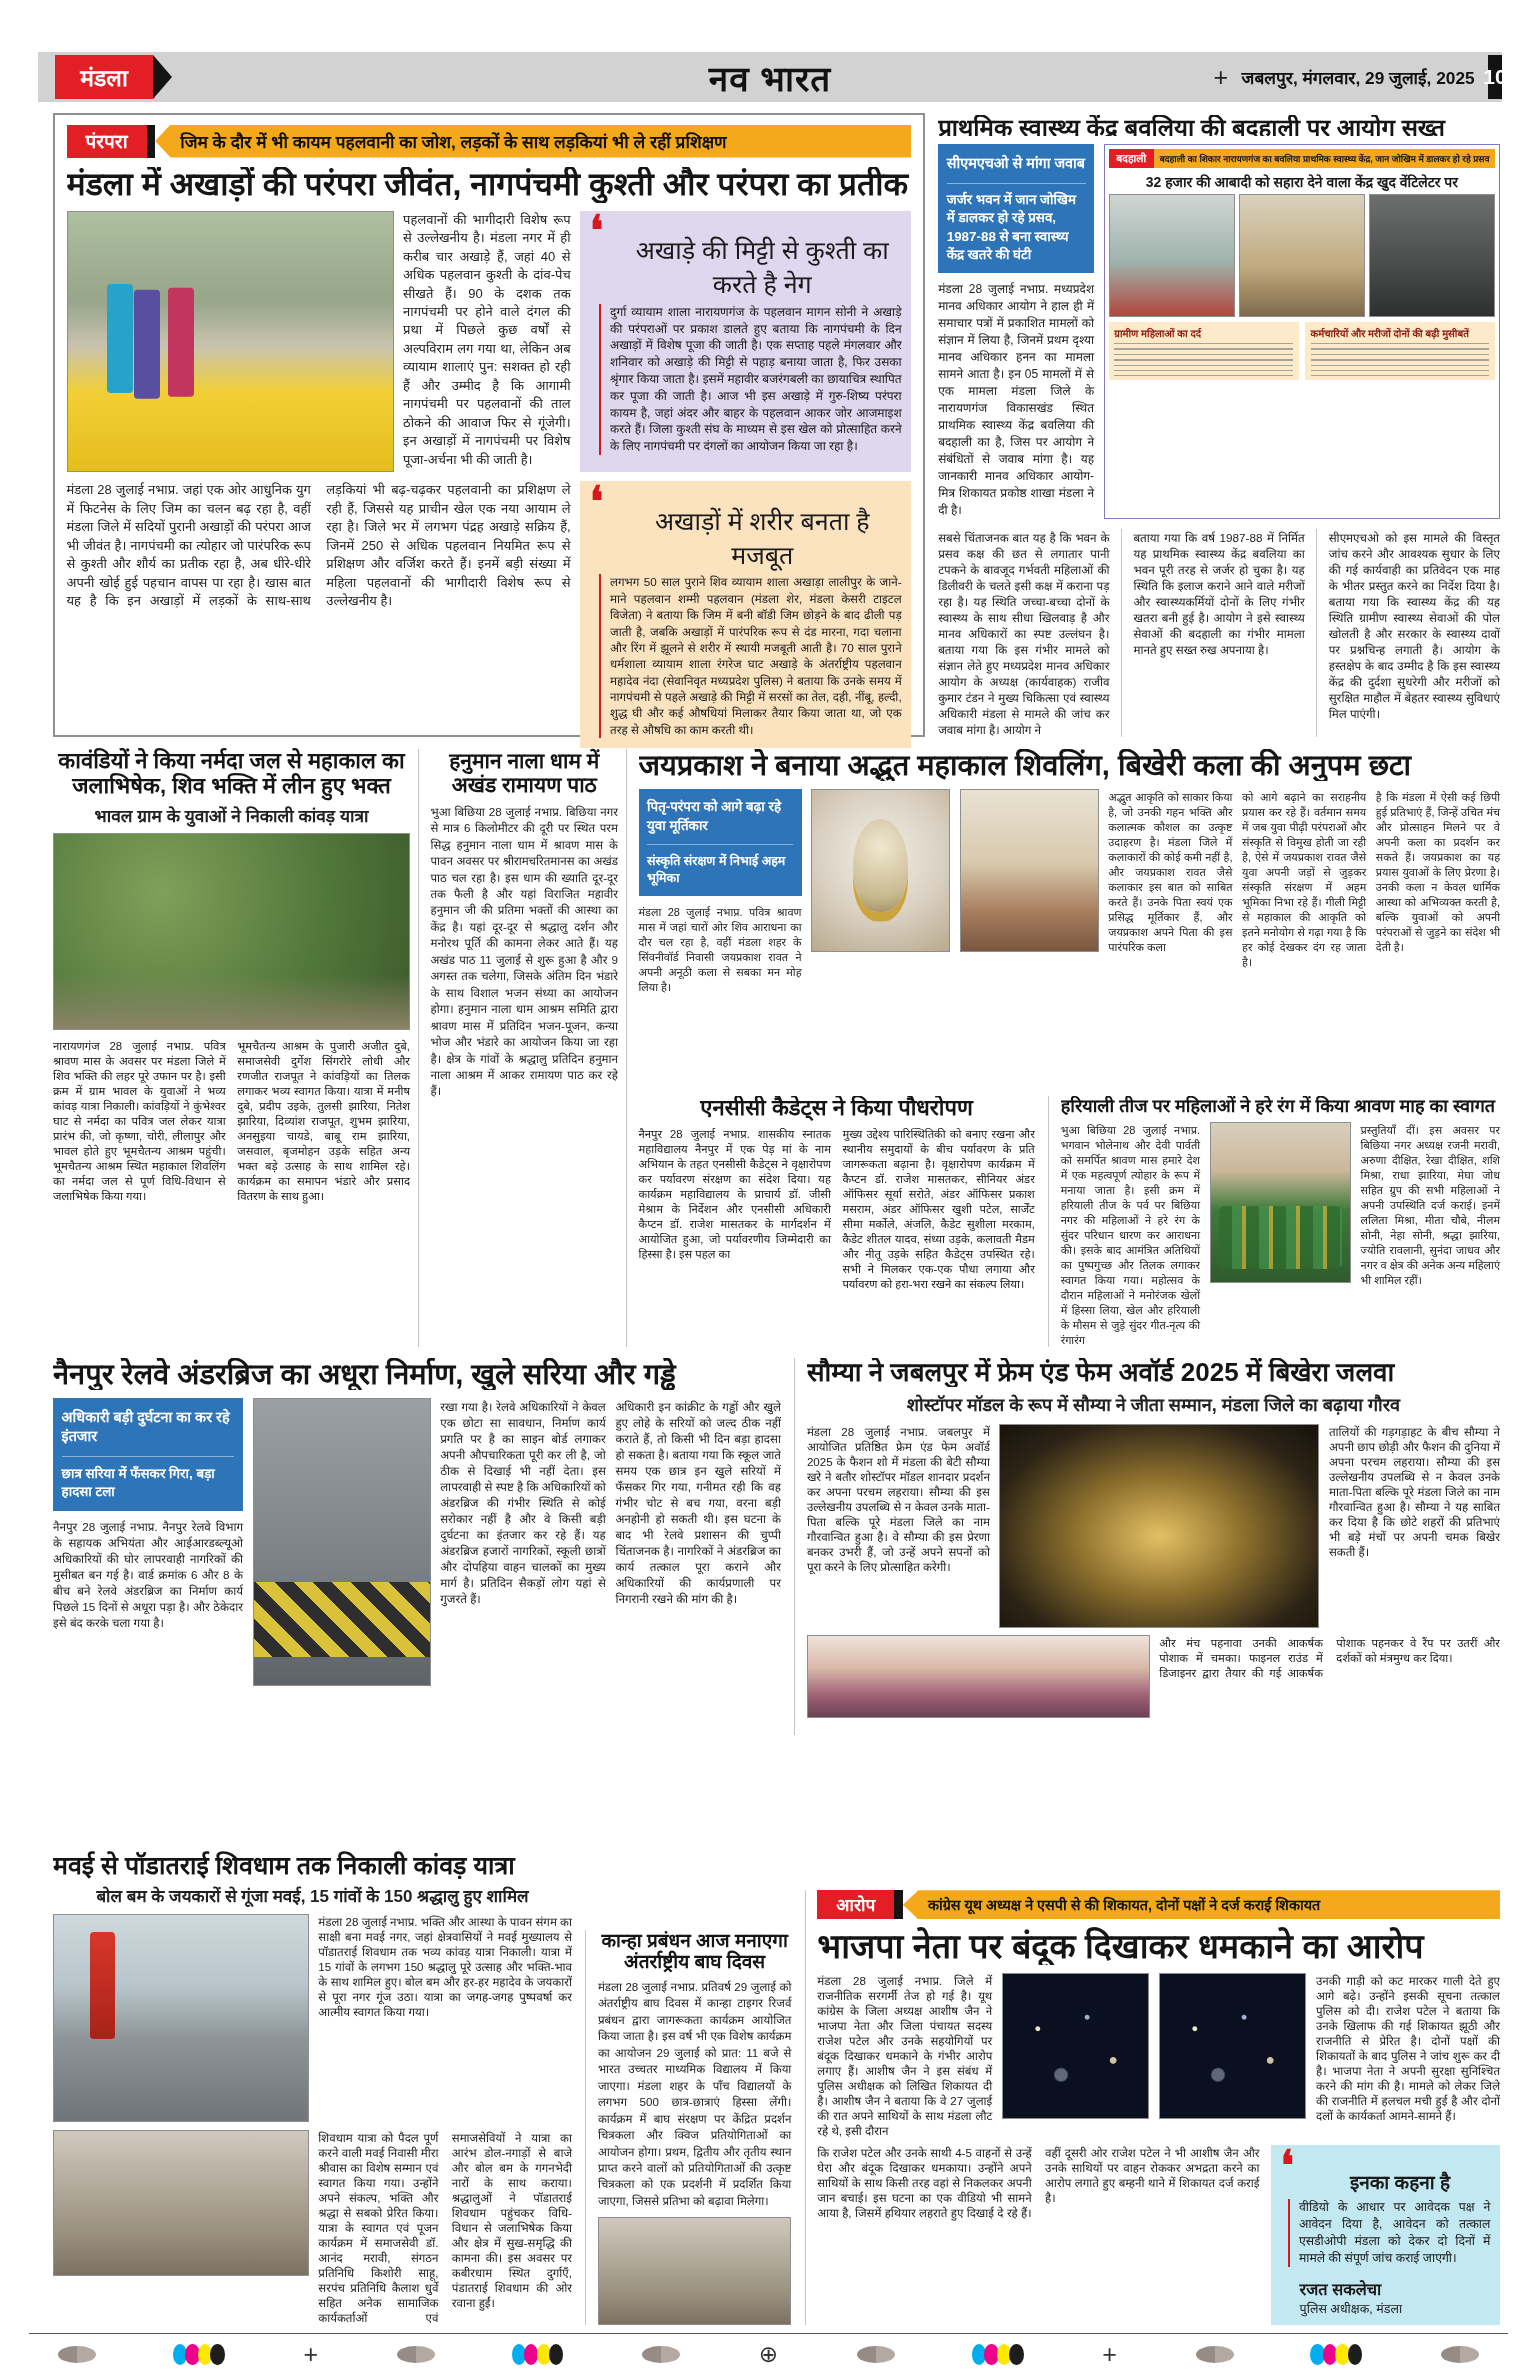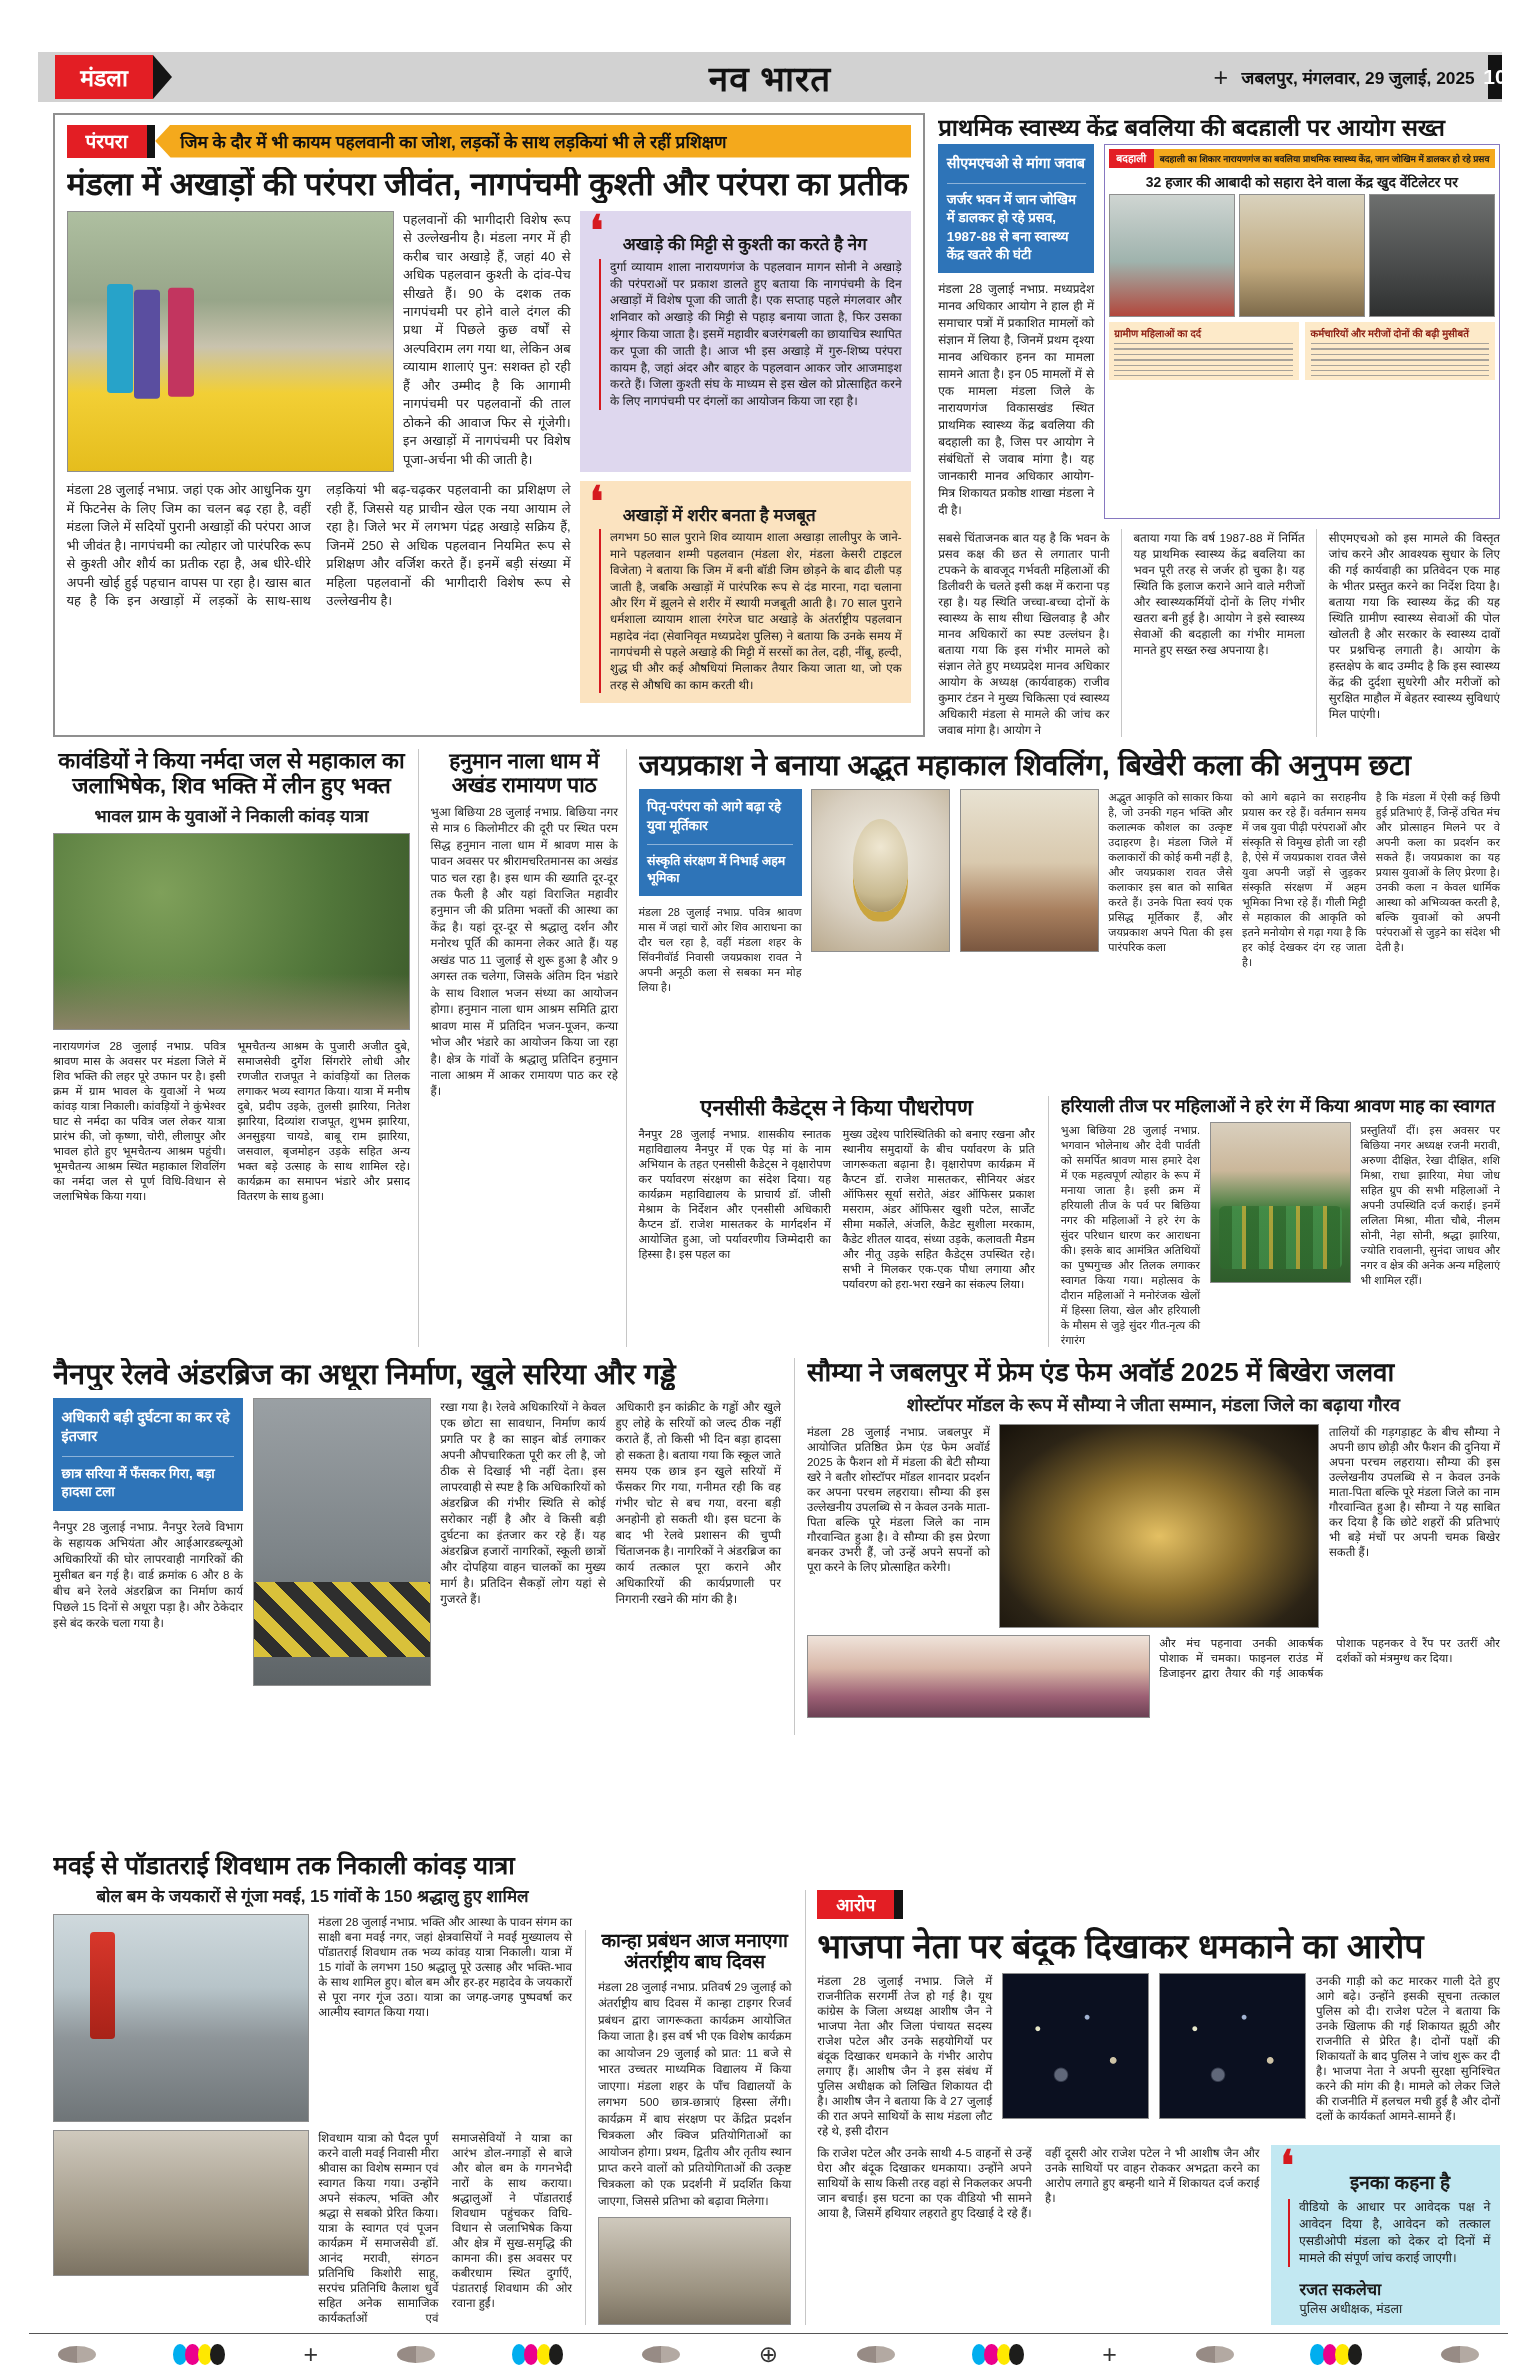--- a/index.html
+++ b/index.html
@@ -28,21 +28,21 @@
   .k-strip{flex:1;background:#f4a91c;display:flex;align-items:center;font-weight:bold;font-size:17.3px;color:#111;
            clip-path:polygon(0 50%,15.4px 0,100% 0,100% 100%,15.4px 100%);padding-left:25px;}
   .h1{font-weight:800;color:#151515;line-height:1.12;}
   .subhead{font-weight:bold;color:#222;text-align:center;}
   .body-txt{font-size:12px;line-height:1.42;color:#222;}
   .photo{border:1px solid #8e8e8e;position:relative;overflow:hidden;}
   .vline{border-left:1px solid #c6c6c6;padding-left:11.5px;}
 
   .quote-box{padding:7.7px 9.6px 9.6px 9.6px;position:relative;}
   .q-mark{color:#d6191f;font-size:42px;line-height:.6;font-weight:800;font-family:"DejaVu Serif",serif;}
-  .q-title{font-size:17px;font-weight:700;margin:-17.3px 0 3.8px 33px;}
+  .q-title{font-size:25px;font-weight:400;text-align:center;margin:-17.3px 0 3.8px 33px;}
   .q-body{border-left:2.9px solid #d6191f;padding-left:8.6px;margin-left:9.6px;font-size:12px;line-height:1.4;}
 
   .bluebox{background:#2e74b8;color:#fff;padding:9.6px 8.6px;font-weight:bold;}
   .bluebox .bl1{font-size:14.4px;line-height:1.35;}
   .bluebox .bl2{font-size:13.4px;line-height:1.35;margin-top:9.6px;border-top:1px solid rgba(255,255,255,.45);padding-top:7.7px;}
 
   .microlines{background:repeating-linear-gradient(to bottom,#8b8b8b 0 1.3px,transparent 1.3px 5.4px);opacity:.75;}
 
   
   .ph-wrestle{background:linear-gradient(180deg,#aebfa0 0%,#97a589 34%,#c9c3ae 52%,#f2cf35 70%,#e5bd1d 100%);}
@@ -382,20 +382,21 @@
   <div id="art-tiger" class="vline">
     <div class="h1">कान्हा प्रबंधन आज मनाएगा अंतर्राष्ट्रीय बाघ दिवस</div>
     <div class="body-txt jt">मंडला 28 जुलाई नभाप्र. प्रतिवर्ष 29 जुलाई को अंतर्राष्ट्रीय बाघ दिवस में कान्हा टाइगर रिजर्व प्रबंधन द्वारा जागरूकता कार्यक्रम आयोजित किया जाता है। इस वर्ष भी एक विशेष कार्यक्रम का आयोजन 29 जुलाई को प्रात: 11 बजे से भारत उच्चतर माध्यमिक विद्यालय में किया जाएगा। मंडला शहर के पाँच विद्यालयों के लगभग 500 छात्र-छात्राएं हिस्सा लेंगी। कार्यक्रम में बाघ संरक्षण पर केंद्रित प्रदर्शन चित्रकला और क्विज प्रतियोगिताओं का आयोजन होगा। प्रथम, द्वितीय और तृतीय स्थान प्राप्त करने वालों को प्रतियोगिताओं की उत्कृष्ट चित्रकला को एक प्रदर्शनी में प्रदर्शित किया जाएगा, जिससे प्रतिभा को बढ़ावा मिलेगा।</div>
     <div class="photo ph-gray"></div>
   </div>
 
   <div id="art-gun" class="vline">
     <div class="kicker-row">
       <div class="k-label">आरोप</div>
       <div class="k-notch"></div>
+      <div class="k-strip">कांग्रेस यूथ अध्यक्ष ने एसपी से की शिकायत, दोनों पक्षों ने दर्ज कराई शिकायत</div>
     </div>
     <div class="h1 nw">भाजपा नेता पर बंदूक दिखाकर धमकाने का आरोप</div>
     <div class="gn-row">
       <div class="jt">मंडला 28 जुलाई नभाप्र. जिले में राजनीतिक सरगर्मी तेज हो गई है। यूथ कांग्रेस के जिला अध्यक्ष आशीष जैन ने भाजपा नेता और जिला पंचायत सदस्य राजेश पटेल और उनके सहयोगियों पर बंदूक दिखाकर धमकाने के गंभीर आरोप लगाए हैं। आशीष जैन ने इस संबंध में पुलिस अधीक्षक को लिखित शिकायत दी है। आशीष जैन ने बताया कि वे 27 जुलाई की रात अपने साथियों के साथ मंडला लौट रहे थे, इसी दौरान</div>
       <div class="photo ph-night"></div>
       <div class="photo ph-night"></div>
       <div class="jt">उनकी गाड़ी को कट मारकर गाली देते हुए आगे बढ़े। उन्होंने इसकी सूचना तत्काल पुलिस को दी। राजेश पटेल ने बताया कि उनके खिलाफ की गई शिकायत झूठी और राजनीति से प्रेरित है। दोनों पक्षों की शिकायतों के बाद पुलिस ने जांच शुरू कर दी है। भाजपा नेता ने अपनी सुरक्षा सुनिश्चित करने की मांग की है। मामले को लेकर जिले की राजनीति में हलचल मची हुई है और दोनों दलों के कार्यकर्ता आमने-सामने हैं।</div>
     </div>
     <div class="gn-bot">
       <div class="gn-txt jt">कि राजेश पटेल और उनके साथी 4-5 वाहनों से उन्हें घेरा और बंदूक दिखाकर धमकाया। उन्होंने अपने साथियों के साथ किसी तरह वहां से निकलकर अपनी जान बचाई। इस घटना का एक वीडियो भी सामने आया है, जिसमें हथियार लहराते हुए दिखाई दे रहे हैं। वहीं दूसरी ओर राजेश पटेल ने भी आशीष जैन और उनके साथियों पर वाहन रोककर अभद्रता करने का आरोप लगाते हुए बम्हनी थाने में शिकायत दर्ज कराई है।</div>

